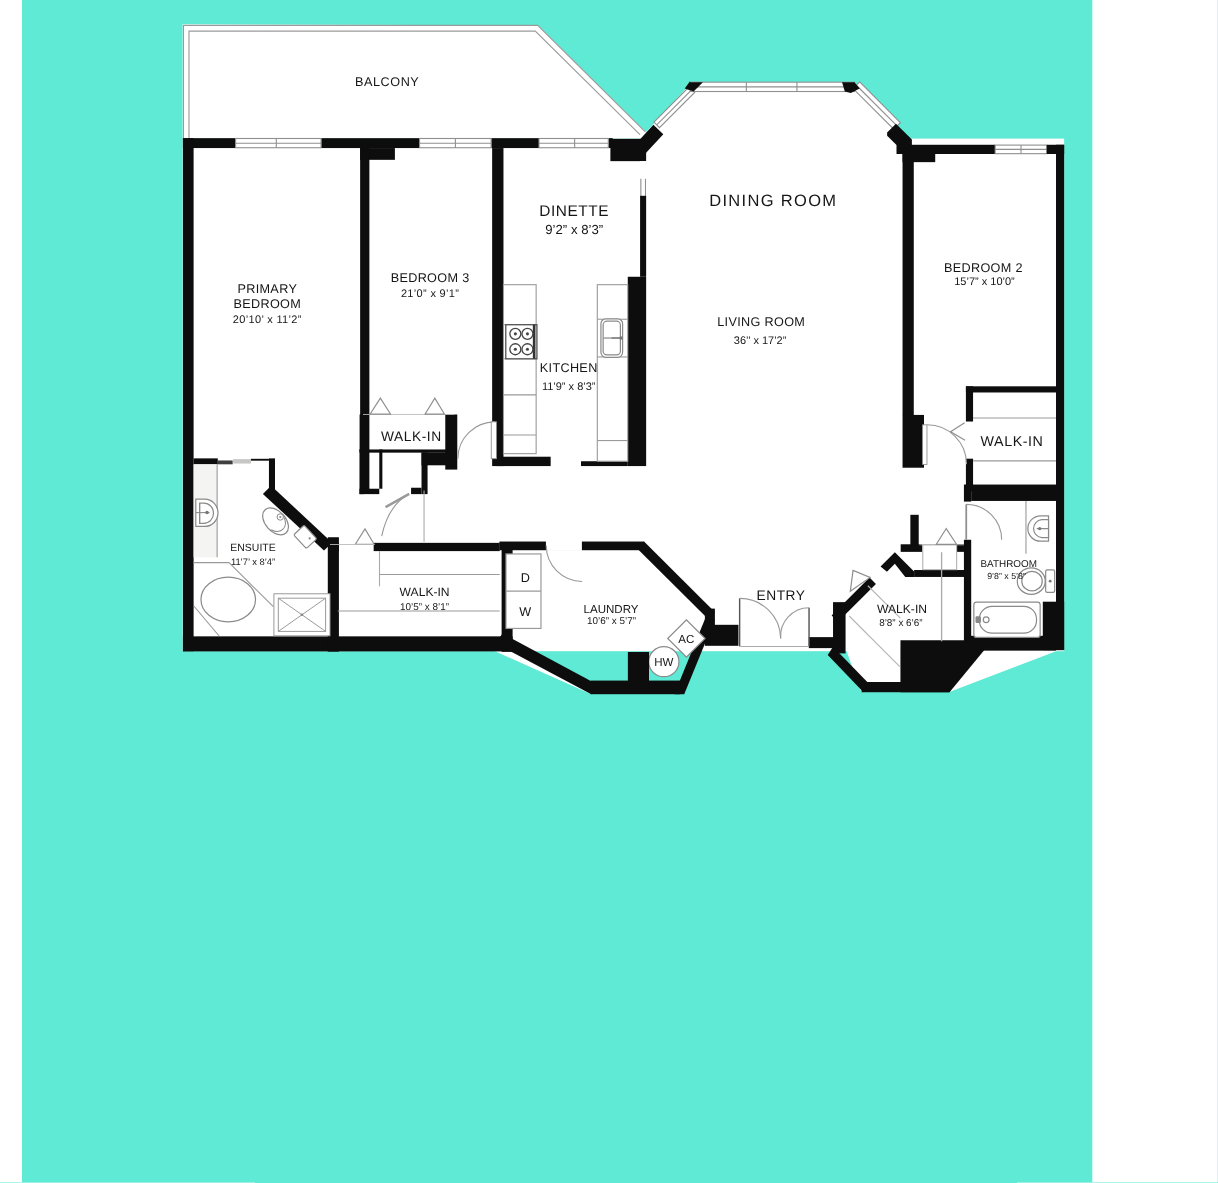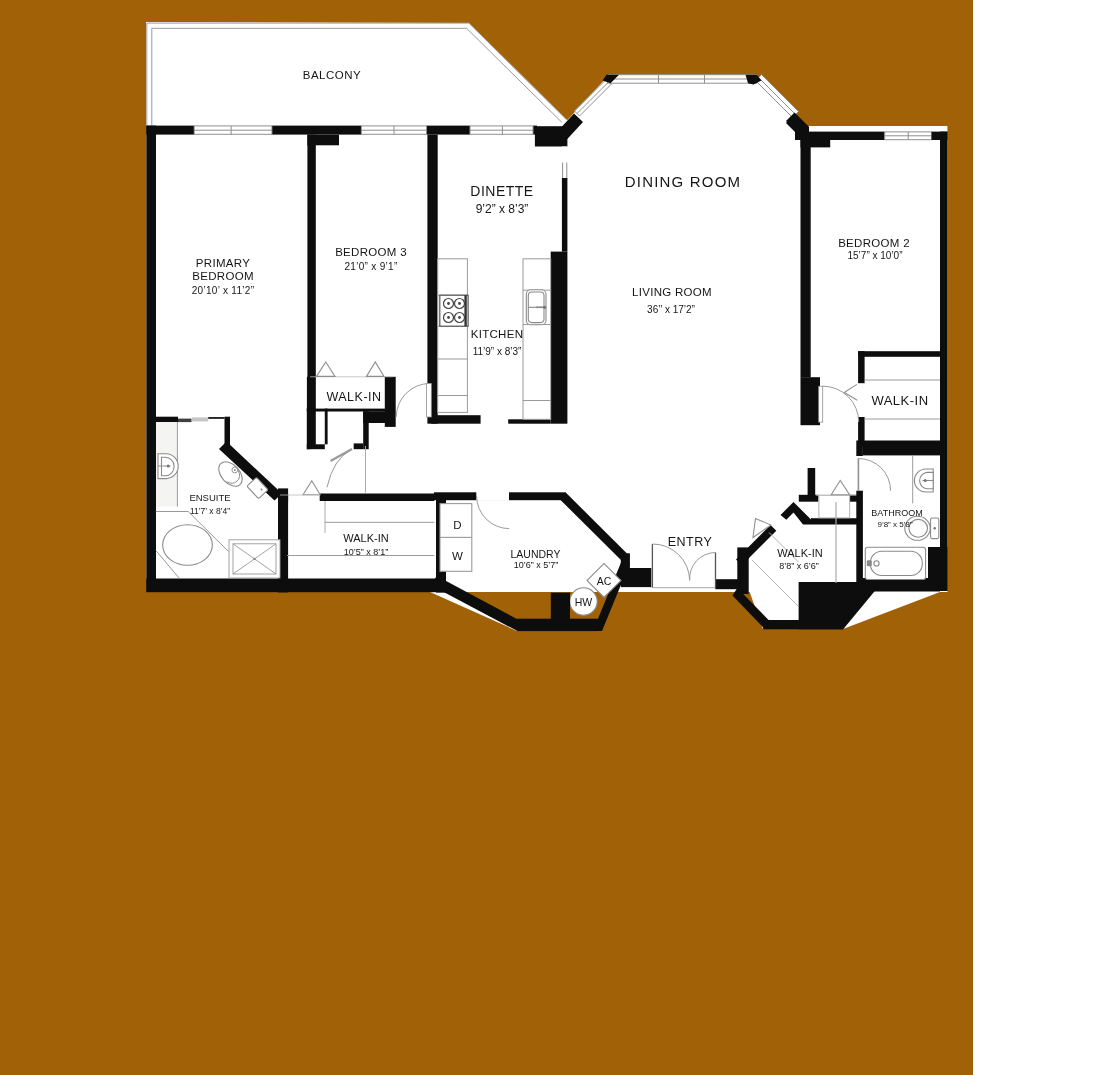--- a/index.html
+++ b/index.html
@@ -1,17 +1,17 @@
 <!DOCTYPE html>
 <html><head>
 <meta charset="utf-8">
 <style>
   html,body{margin:0;padding:0;}
   body{width:1107px;height:1075px;font-family:"Liberation Sans",sans-serif;}
-  #page{position:relative;width:973px;height:1075px;background:#a16207;}
+  #page{position:relative;width:973px;height:1075px;background:#5eead4;margin-left:20px;}
   svg{position:absolute;left:0;top:0;}
   text{fill:#161616;font-family:"Liberation Sans",sans-serif;-webkit-font-smoothing:antialiased;}
 </style>
 </head>
 <body>
 <div id="page">
 <svg width="1107" height="1075" viewBox="0 0 1107 1075">
 
 <polygon points="146,22 469,23 567,120 567,126 146,126" fill="#ffffff"></polygon>
 

